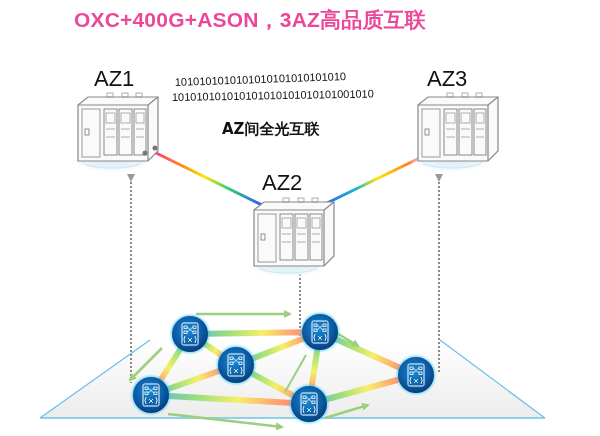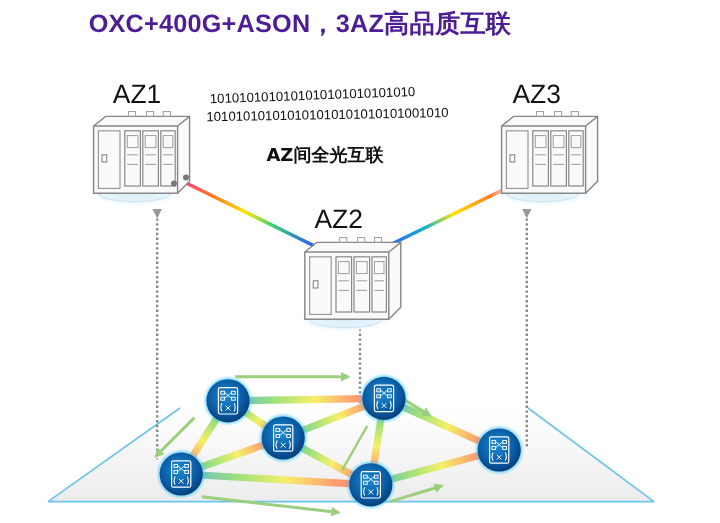--- a/index.html
+++ b/index.html
@@ -1,17 +1,17 @@
 <!DOCTYPE html>
 <html><head>
 <meta charset="utf-8">
 <style>
   html, body { margin: 0; padding: 0; background: #ffffff; }
   body { width: 600px; height: 436px; position: relative; overflow: hidden; font-family: "DejaVu Sans", sans-serif; }
-  .title { position: absolute; left: 0; top: 6px; width: 500px; text-align: center; font-family: "Liberation Sans", "DejaVu Sans", sans-serif; font-weight: bold; font-size: 21px; color: #4c1d95; letter-spacing: 0.2px; }
+  .title { position: absolute; left: 0; top: 6px; width: 500px; text-align: center; font-family: "Liberation Sans", "DejaVu Sans", sans-serif; font-weight: bold; font-size: 21px; color: #ec4899; letter-spacing: 0.2px; }
   svg#diagram { position: absolute; left: 0; top: 0; }
   .az-label { font-family: "Liberation Sans", sans-serif; font-size: 22px; fill: #111; }
   .binary { font-family: "Liberation Sans", sans-serif; font-size: 11px; fill: #111; }
   .link-label { font-family: "DejaVu Sans", sans-serif; font-weight: bold; font-size: 15px; fill: #111; }
 </style>
 </head>
 <body>
 
 <div class="title">OXC+400G+ASON，3AZ高品质互联</div>
 

